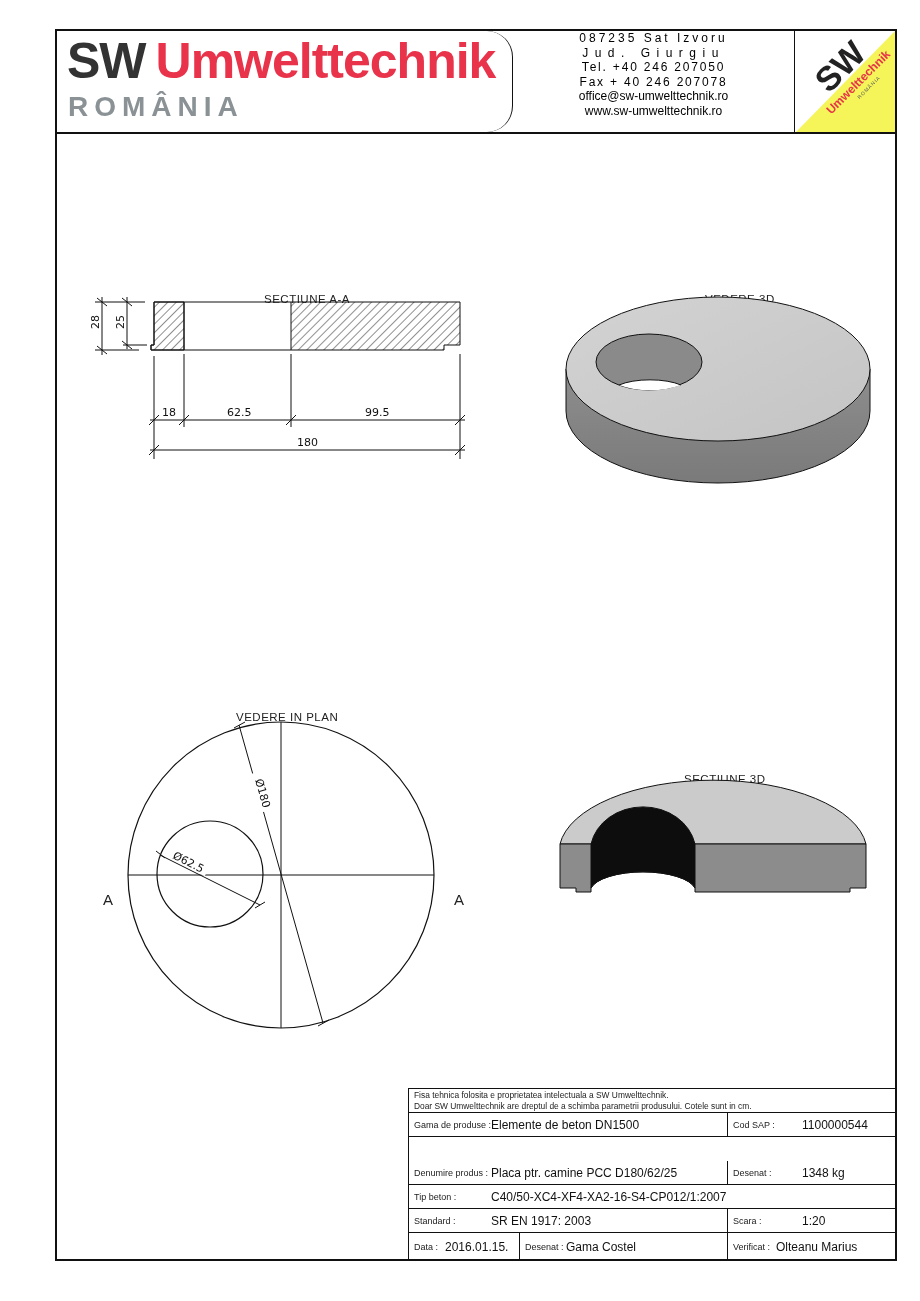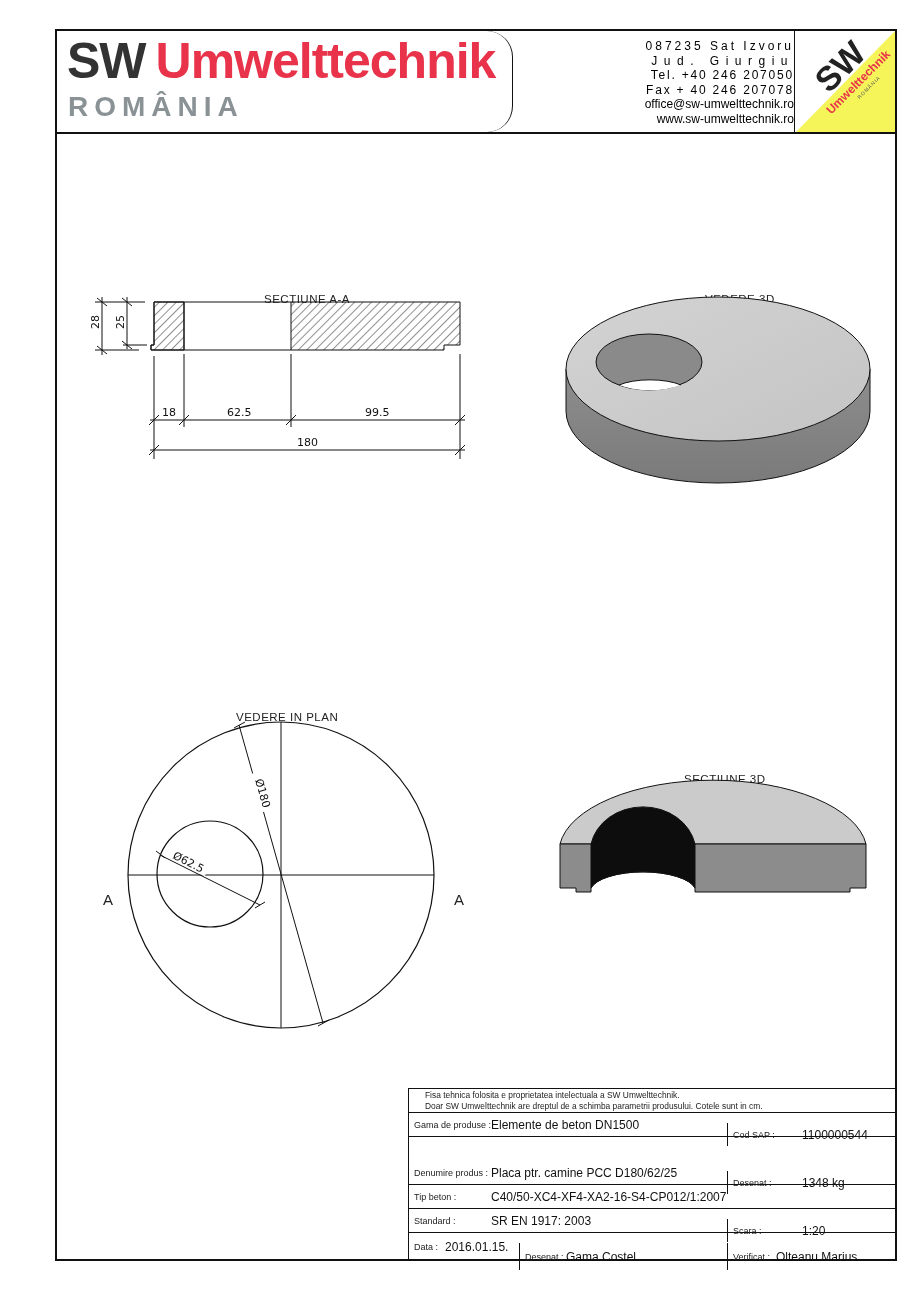--- a/index.html
+++ b/index.html
@@ -3,32 +3,32 @@
 <meta charset="utf-8">
 <style>
   html, body { margin:0; padding:0; background:#ffffff; }
   body { width:920px; height:1301px; position:relative; overflow:hidden; font-family:"Liberation Sans", sans-serif; color:#000; }
   .frame { position:absolute; left:55px; top:29px; width:838px; height:1228px; border:2px solid #111; box-sizing:content-box; }
   .header { position:absolute; left:0; top:0; width:838px; height:101px; border-bottom:2px solid #111; }
   .brand { position:absolute; left:0; top:0; width:455px; height:101px; border-right:1px solid #111;border-radius:26px; }
   .brand-sw { position:absolute; left:10px; top:2px; font-family:"Liberation Sans", sans-serif; font-weight:bold; font-size:50px; letter-spacing:-1px; color:#333; line-height:56px; }
   .brand-um { color:#e8334a; margin-left:10px; }
   .brand-ro { position:absolute; left:11px; top:59px; font-family:"Liberation Sans", sans-serif; font-weight:bold; font-size:28px; letter-spacing:6px; color:#8a9296; line-height:34px; }
-  .contact { position:absolute; left:456px; top:0; width:282px; height:101px; border-right:1px solid #111; text-align:right; font-size:12px; line-height:14.6px; padding-top:8px; box-sizing:border-box; }
+  .contact { position:absolute; left:456px; top:0; width:282px; height:101px; border-right:1px solid #111; text-align:center; font-size:12px; line-height:14.6px; box-sizing:border-box; }
   .contact .spaced { letter-spacing:3px; }
   .logo { position:absolute; left:739px; top:0; width:99px; height:101px; overflow:hidden; }
   .drawing-title { position:absolute; font-family:Liberation Sans, sans-serif; font-size:11.5px; letter-spacing:0.5px; color:#222;margin-top:36px; }
   svg { position:absolute; overflow:visible; }
   .tb { position:absolute; left:351px; top:1057px; width:487px; height:171px; border-left:1px solid #111; border-top:1px solid #111; }
   .tb-row { position:absolute; left:0; width:487px; border-bottom:1px solid #111; box-sizing:border-box; }
   .tb-cell { position:absolute; top:0; height:100%; box-sizing:border-box; }
   .lbl { position:absolute; font-size:9px; color:#222; white-space:nowrap; }
   .val { position:absolute; font-size:12px; color:#111; white-space:nowrap; }
-  .note { position:absolute; left:5px; font-size:8.4px; color:#222; white-space:nowrap;margin-left:11px; }
-  .sep { border-left:1px solid #111;margin-top:10px; }
+  .note { position:absolute; left:5px; font-size:8.4px; color:#222; white-space:nowrap; }
+  .sep { border-left:1px solid #111; }
 </style>
 </head>
 <body>
 
 <div class="frame">
 
   <div class="header">
     <div class="brand">
       <div class="brand-sw"><span>SW</span><span class="brand-um">Umwelttechnik</span></div>
       <div class="brand-ro">ROMÂNIA</div>

